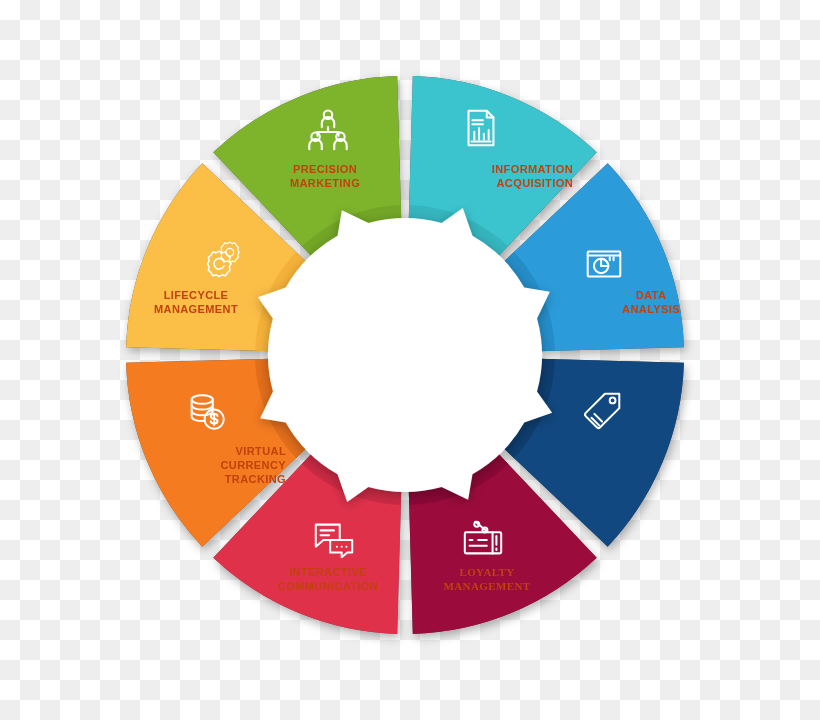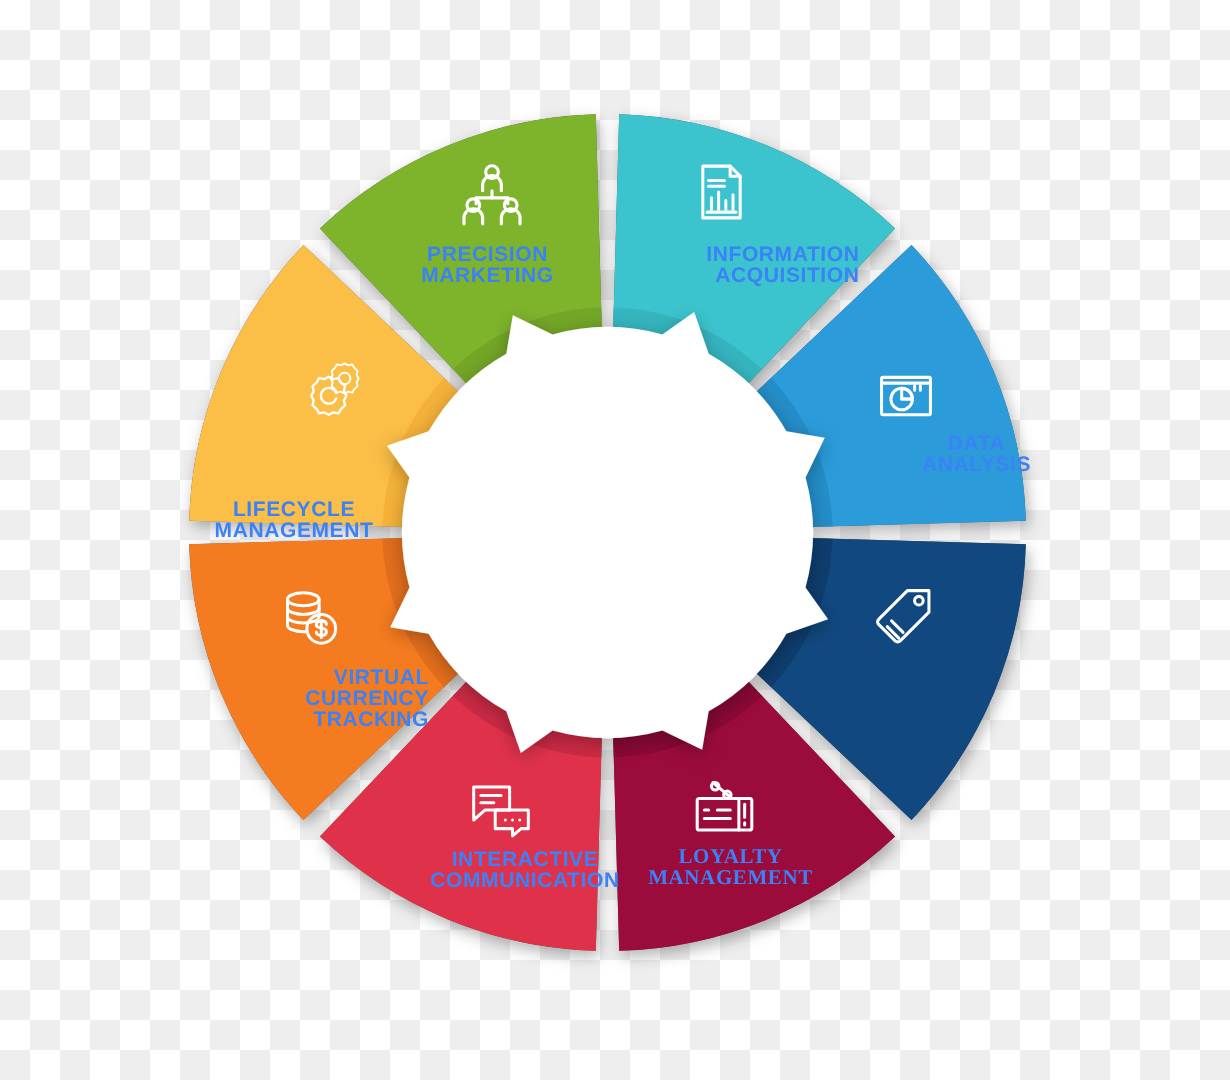--- a/index.html
+++ b/index.html
@@ -26,23 +26,23 @@
   #wheel-svg {
     position: absolute;
     left: 0;
     top: 0;
     width: 820px;
     height: 720px;
   }
   .seg-label {
     position: absolute;
     text-align: center;
-    color: #3b82f6;
+    color: #c2410c;
     font-weight: bold;
-    font-size: 14px;
+    font-size: 11px;
     line-height: 14px;
     letter-spacing: 0.4px;
     transform: translate(-50%, -50%);
     pointer-events: none;
     text-transform: uppercase;
     width: 150px;
   }
   .seg-icon {
     position: absolute;
     transform: translate(-50%, -50%);
@@ -209,30 +209,30 @@
     <div>ACQUISITION</div>
   </div>
   <div class="seg-label" id="label-1" style="left: 651px; top: 302px;">
     <div>DATA</div>
     <div>ANALYSIS</div>
   </div>
   <div class="seg-label" id="label-3" style="left: 487px; top: 579px; font-family: Liberation Serif, serif;">
     <div>LOYALTY</div>
     <div>MANAGEMENT</div>
   </div>
-  <div class="seg-label" id="label-4" style="left: 350px; top: 579px;">
+  <div class="seg-label" id="label-4" style="left: 328px; top: 579px;">
     <div>INTERACTIVE</div>
     <div>COMMUNICATION</div>
   </div>
   <div class="seg-label" id="label-5" style="left: 211px; top: 465px; text-align: right;">
     <div>VIRTUAL</div>
     <div>CURRENCY</div>
     <div>TRACKING</div>
   </div>
-  <div class="seg-label" id="label-6" style="left: 196px; top: 302px; margin-top: 44px;">
+  <div class="seg-label" id="label-6" style="left: 196px; top: 302px;">
     <div>LIFECYCLE</div>
     <div>MANAGEMENT</div>
   </div>
   <div class="seg-label" id="label-7" style="left: 325px; top: 176px;">
     <div>PRECISION</div>
     <div>MARKETING</div>
   </div>
 </div>
 
 </body></html>

